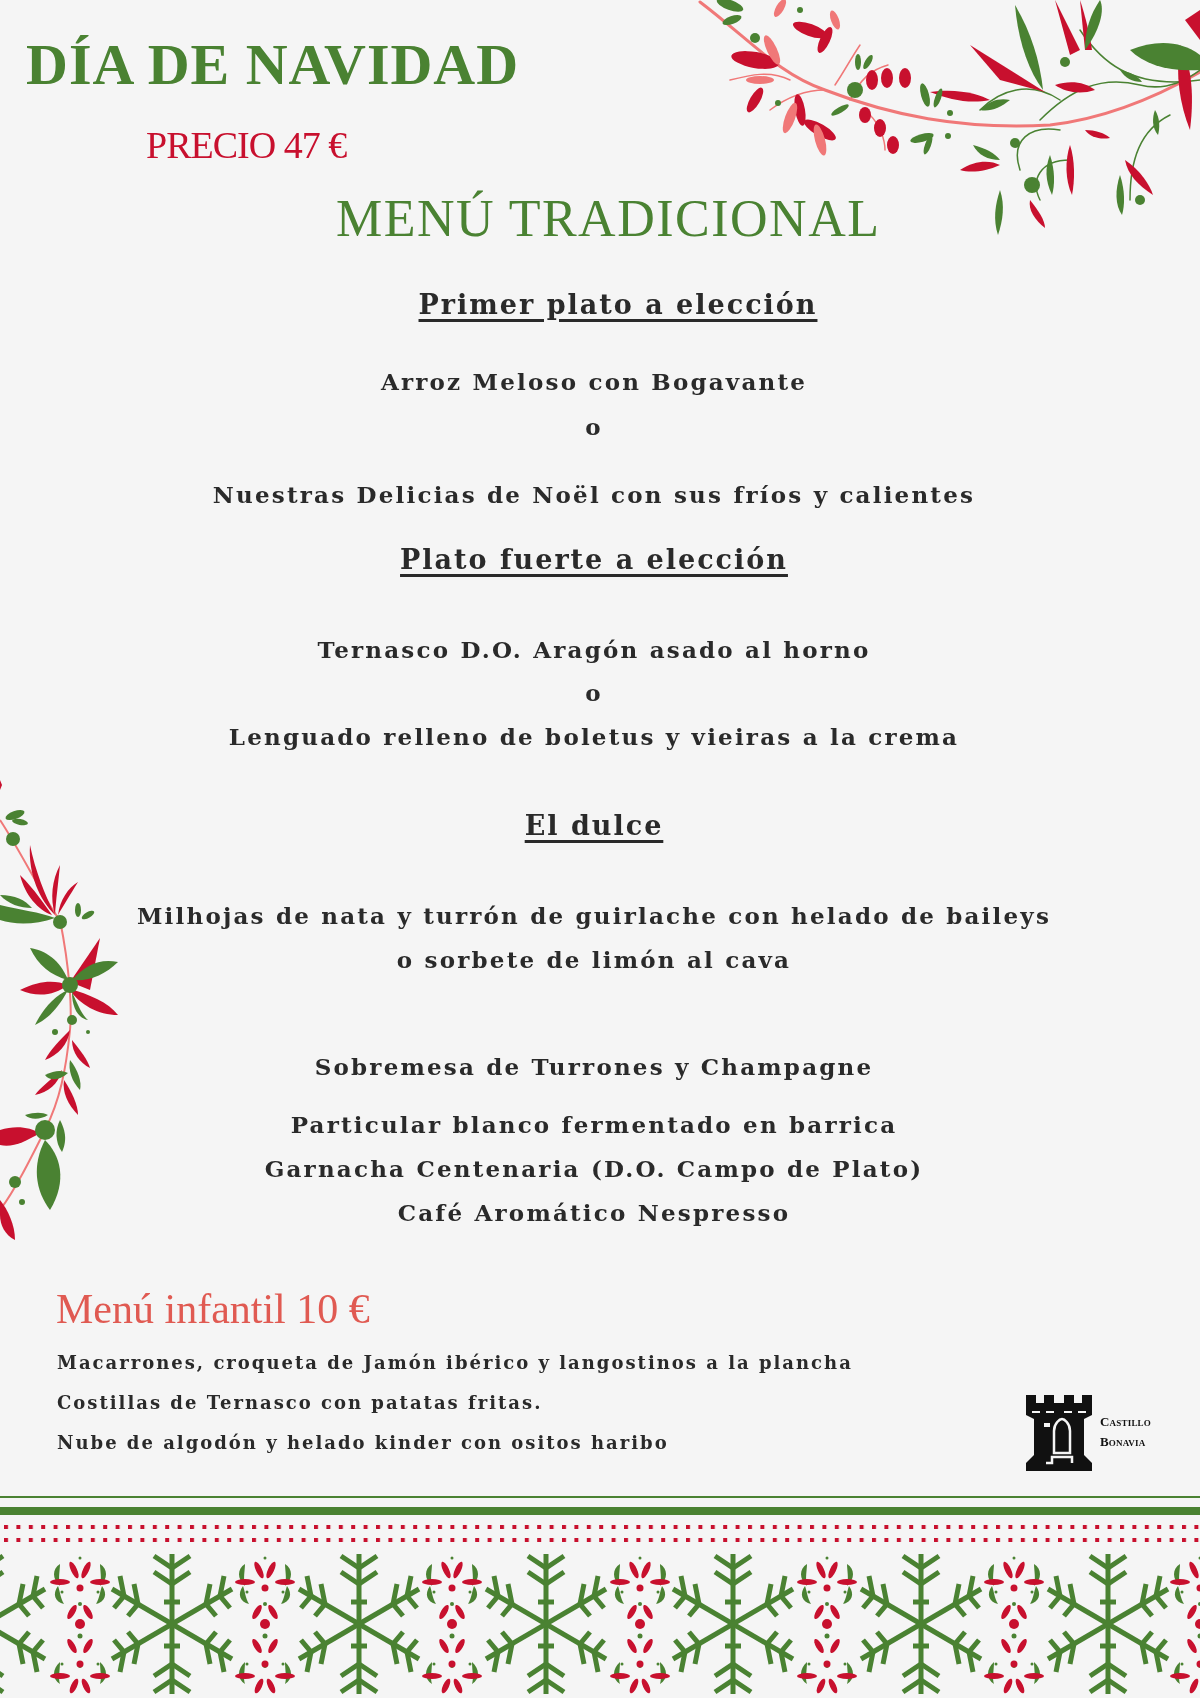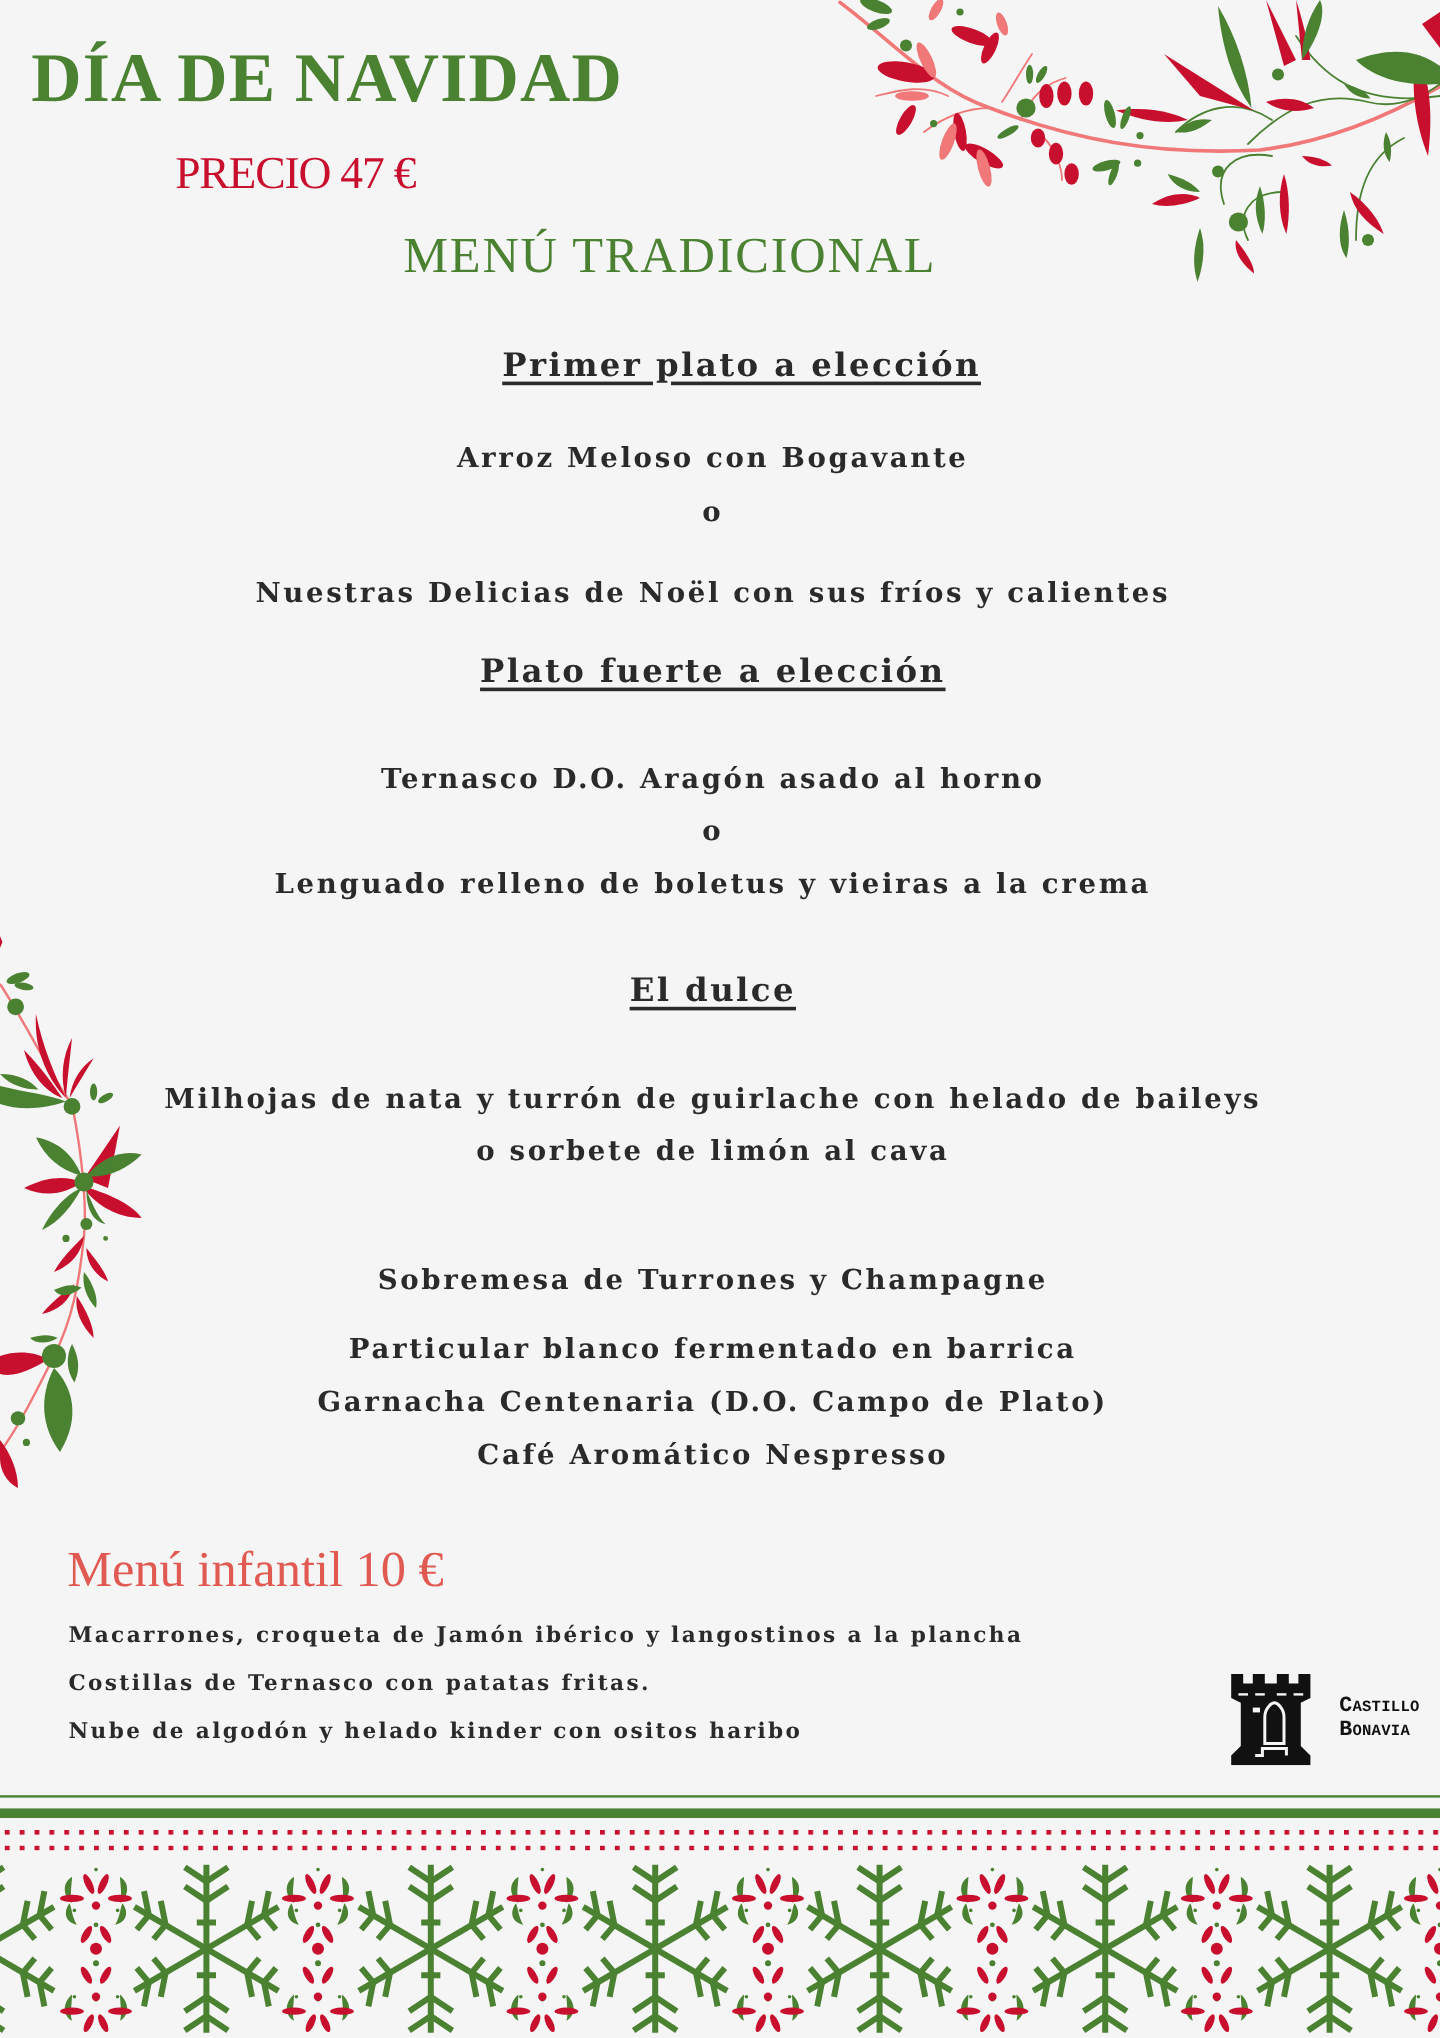--- a/index.html
+++ b/index.html
@@ -26,21 +26,21 @@
       font-family: "Liberation Serif", serif;
       font-size: 38px;
       color: #c8102e;
       letter-spacing: -1px;
       white-space: nowrap;
       line-height: 1;
     }
     .subtitle {
       left: 336px; top: 193px;
       font-family: "Liberation Serif", serif;
-      font-size: 42px;
+      font-size: 52px;
       color: #4a8232;
       letter-spacing: 1.5px;
       white-space: nowrap;
       line-height: 1;
     }
     .menu-line {
       position: absolute;
       left: 0; width: 1188px;
       text-align: center;
       font-family: "DejaVu Serif", serif;
@@ -76,26 +76,26 @@
       letter-spacing: 2px;
       white-space: nowrap;
       line-height: 1;
     }
     .logo {
       left: 1024px; top: 1392px;
       width: 172px; height: 80px;
       display: flex; align-items: center;
     }
     .logo-text {
-      font-family: Liberation Mono, monospace;
+      font-family: Liberation Serif, serif;
       font-weight: bold;
-      font-size: 18px;
+      font-size: 13px;
       line-height: 20px;
       color: #111;
-      margin-left: 22px;
+      margin-left: 6px;
       font-variant: small-caps;
       letter-spacing: 0.2px;
     }
     .logo-text span { display: block; }
     .line-thin { left: 0; top: 1496px; width: 1200px; height: 2px; }
     .line-thick { left: 0; top: 1507px; width: 1200px; height: 8px; }
     .dots { left: 0; width: 1200px; height: 4px; }
     .pattern { left: 0; top: 1550px; width: 1200px; height: 148px; }
   </style>
 </head>

